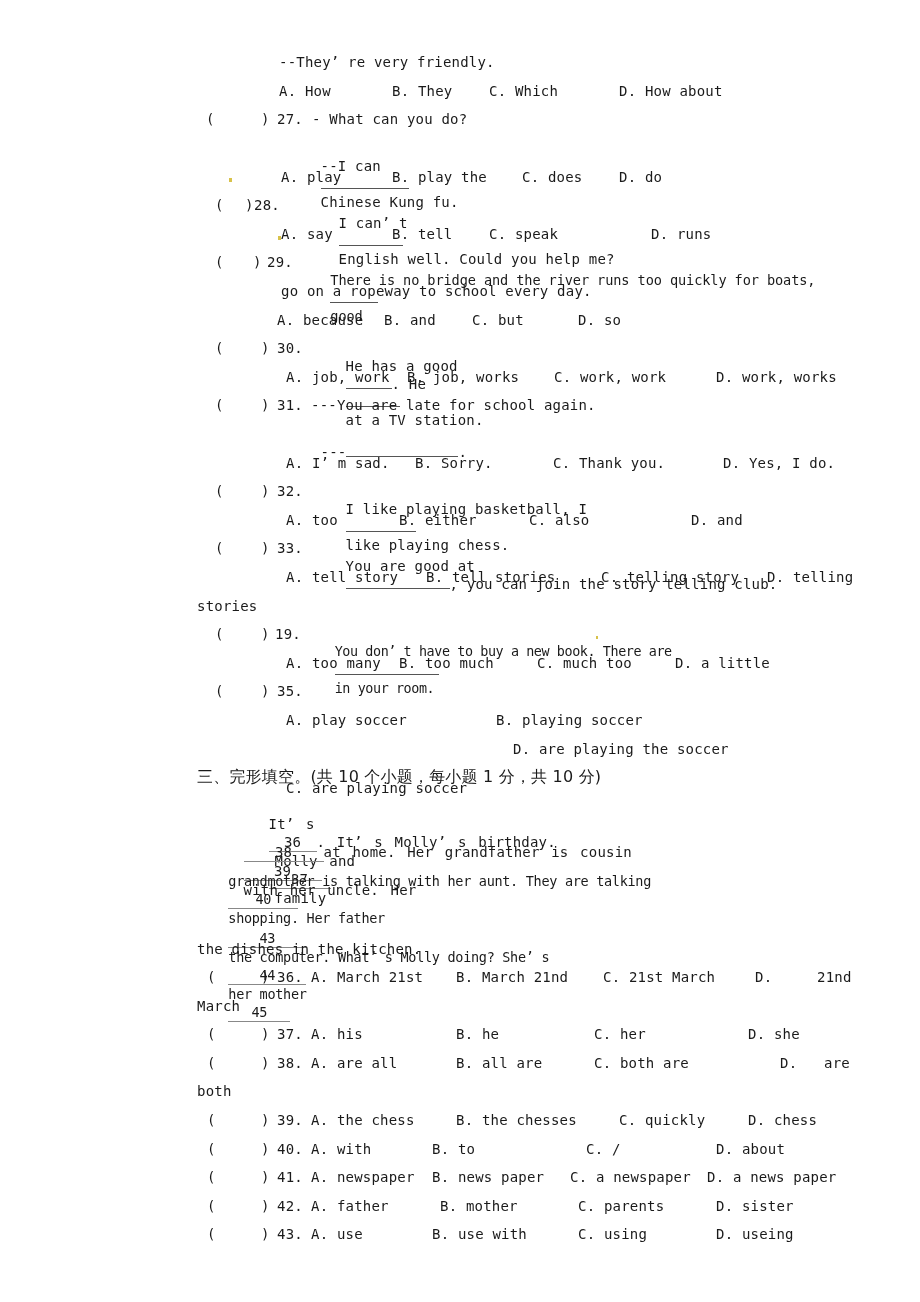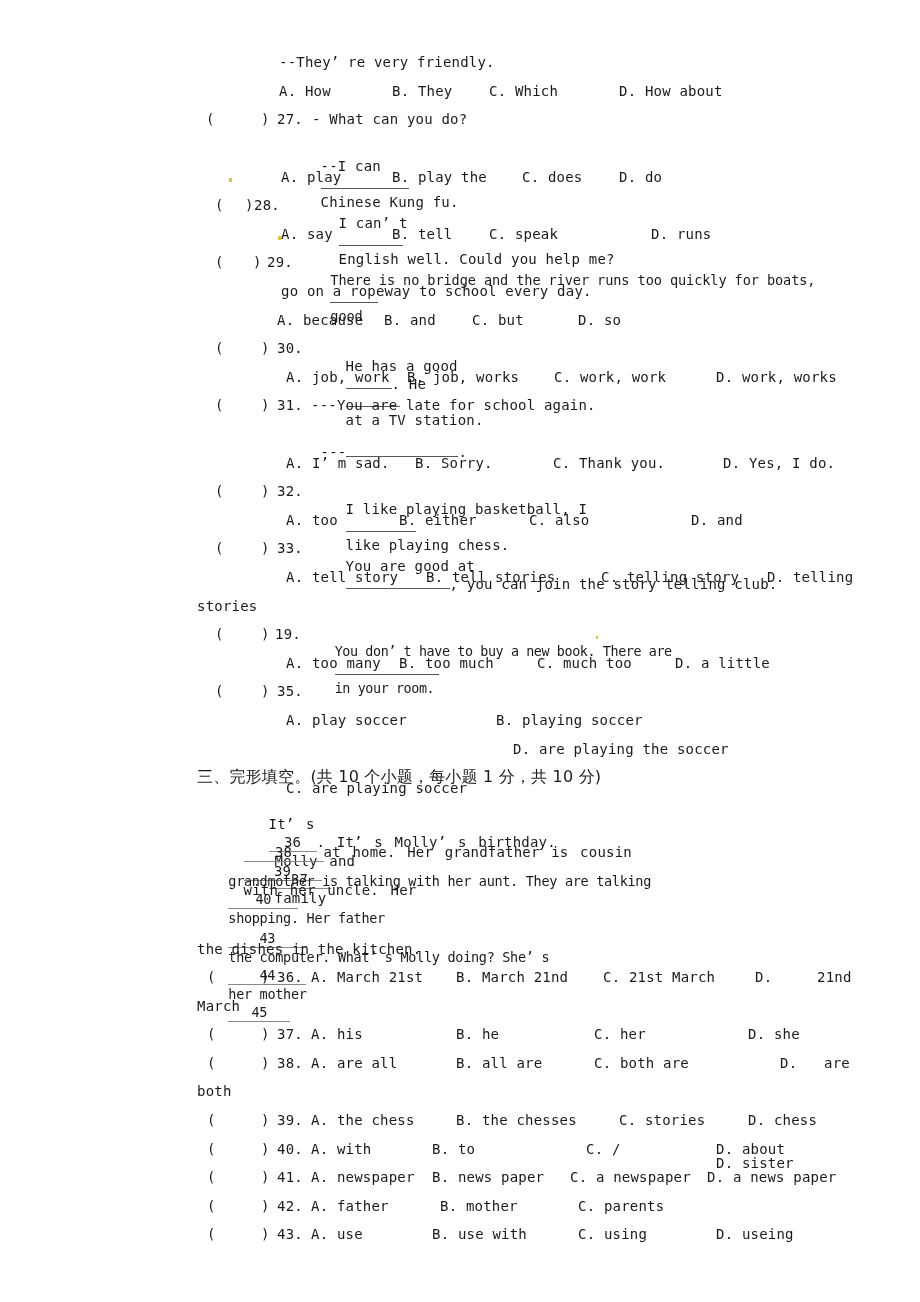--- a/index.html
+++ b/index.html
@@ -194,21 +194,21 @@
   <div class="ln" style="left:594px;top:1054px">C. both are</div>
   <div class="ln" style="left:780px;top:1054px">D.</div>
   <div class="ln" style="left:824px;top:1054px">are</div>
   <div class="ln" style="left:197px;top:1082px">both</div>
 
   <div class="ln" style="left:207px;top:1111px">(</div>
   <div class="ln" style="left:261px;top:1111px">)</div>
   <div class="ln" style="left:277px;top:1111px">39.</div>
   <div class="ln" style="left:311px;top:1111px">A. the chess</div>
   <div class="ln" style="left:456px;top:1111px">B. the chesses</div>
-  <div class="ln" style="left:619px;top:1111px">C. stories</div>
+  <div class="ln" style="left:619px;top:1111px">C. quickly</div>
   <div class="ln" style="left:748px;top:1111px">D. chess</div>
 
   <div class="ln" style="left:207px;top:1140px">(</div>
   <div class="ln" style="left:261px;top:1140px">)</div>
   <div class="ln" style="left:277px;top:1140px">40.</div>
   <div class="ln" style="left:311px;top:1140px">A. with</div>
   <div class="ln" style="left:432px;top:1140px">B. to</div>
   <div class="ln" style="left:586px;top:1140px">C. /</div>
   <div class="ln" style="left:716px;top:1140px">D. about</div>
 
@@ -219,21 +219,21 @@
   <div class="ln" style="left:432px;top:1168px">B. news paper</div>
   <div class="ln" style="left:570px;top:1168px">C. a newspaper</div>
   <div class="ln" style="left:707px;top:1168px">D. a news paper</div>
 
   <div class="ln" style="left:207px;top:1197px">(</div>
   <div class="ln" style="left:261px;top:1197px">)</div>
   <div class="ln" style="left:277px;top:1197px">42.</div>
   <div class="ln" style="left:311px;top:1197px">A. father</div>
   <div class="ln" style="left:440px;top:1197px">B. mother</div>
   <div class="ln" style="left:578px;top:1197px">C. parents</div>
-  <div class="ln" style="left:716px;top:1154px">D. sister</div>
+  <div class="ln" style="left:716px;top:1197px">D. sister</div>
 
   <div class="ln" style="left:207px;top:1225px">(</div>
   <div class="ln" style="left:261px;top:1225px">)</div>
   <div class="ln" style="left:277px;top:1225px">43.</div>
   <div class="ln" style="left:311px;top:1225px">A. use</div>
   <div class="ln" style="left:432px;top:1225px">B. use with</div>
   <div class="ln" style="left:578px;top:1225px">C. using</div>
   <div class="ln" style="left:716px;top:1225px">D. useing</div>
 
 </div>

